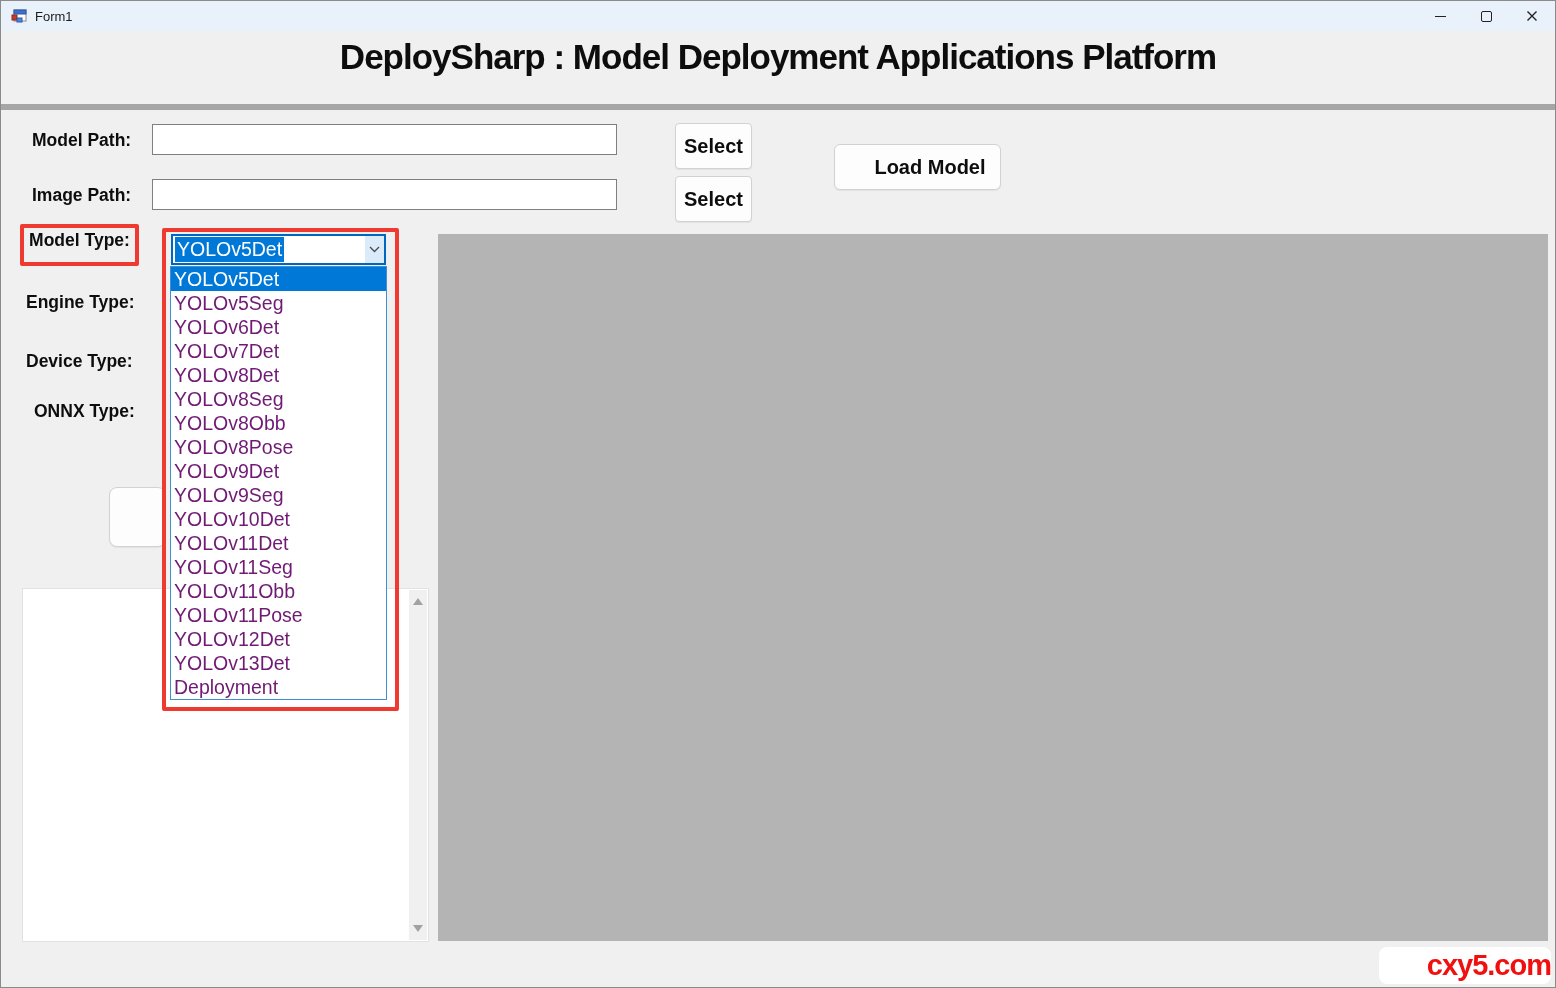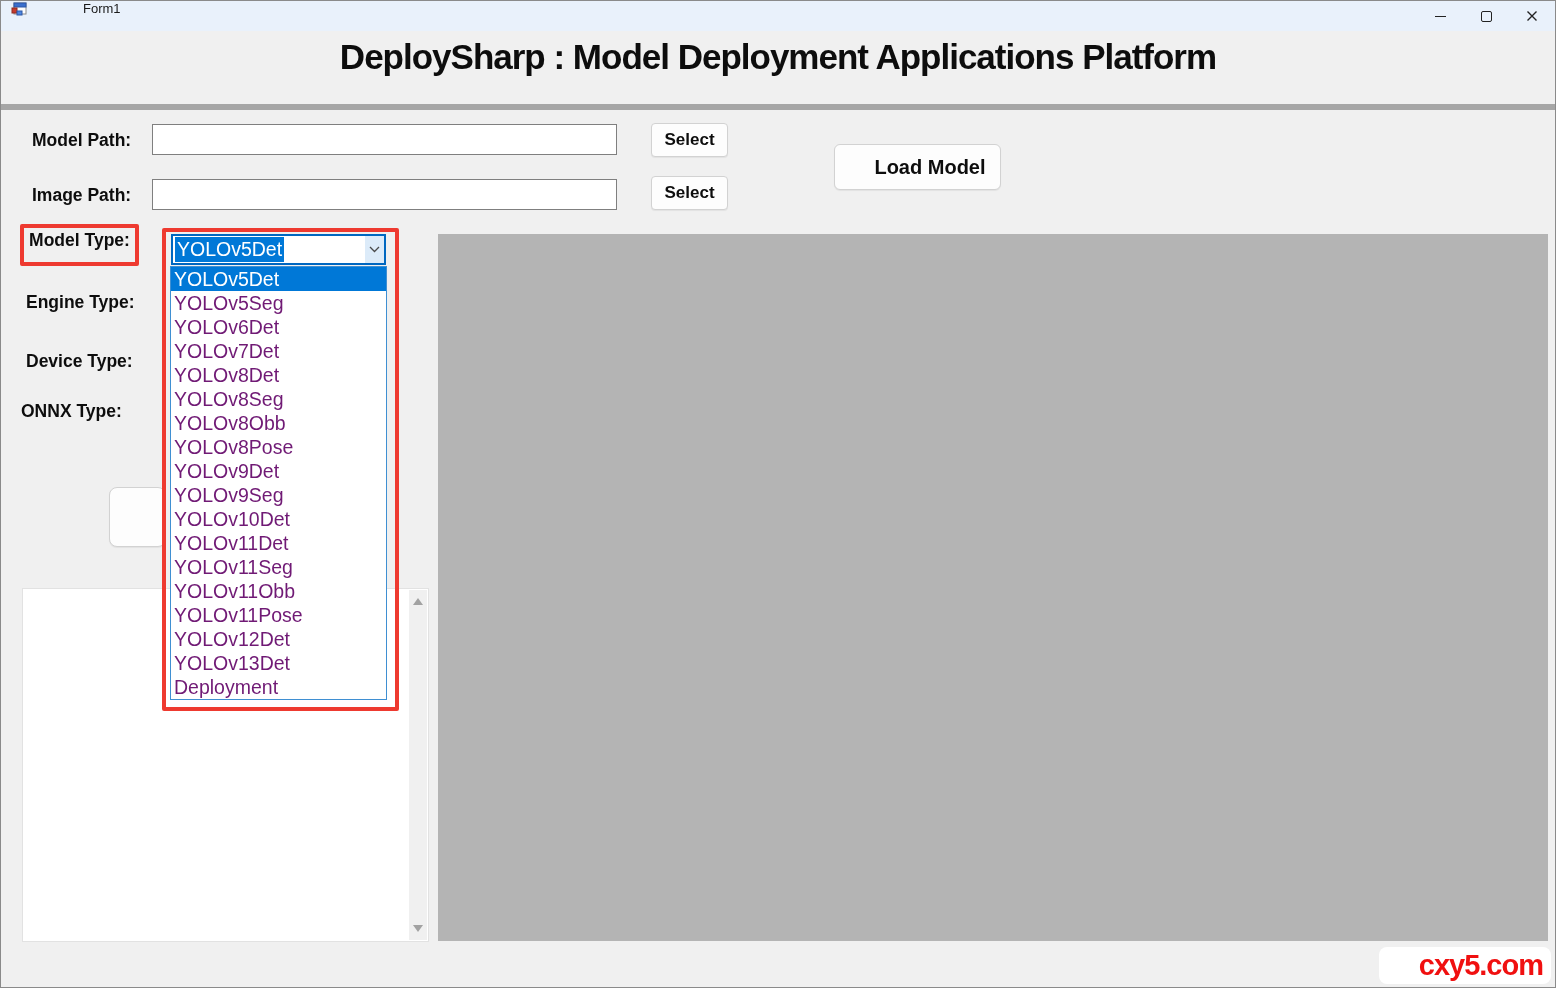--- a/index.html
+++ b/index.html
@@ -5,21 +5,21 @@
   * { margin:0; padding:0; box-sizing:border-box; }
   html,body { background:#cfcfcf; }
   body { font-family:"Liberation Sans", sans-serif; }
   #window {
     position:relative; width:1556px; height:988px; background:#f0f0f0;
     border:1px solid #8a8a8a; overflow:hidden;
   }
   
   .titlebar {
     position:absolute; left:0; top:0; width:100%; height:30px;
-    background:#e9f1fb; display:flex; align-items:flex-start;gap:48px;
+    background:#e9f1fb; display:flex; align-items:center;
   }
   .titlebar-icon { margin-left:10px; width:16px; height:16px; }
   .titlebar-text { margin-left:8px; font-size:13px; color:#1a1a1a; }
   .win-controls { position:absolute; right:0; top:0; height:30px; display:flex; }
   .win-btn { width:46px; height:30px; display:flex; align-items:center; justify-content:center; }
   .min-glyph { width:11px; height:0; border-top:1.6px solid #222; display:block; }
   .max-glyph { width:11px; height:11px; border:1.4px solid #222; border-radius:2px; display:block; }
   
   .app-title {
     position:absolute; left:0; top:36px; width:100%;
@@ -33,21 +33,21 @@
     position:absolute; width:465px; height:31px; background:#fff;
     border:1px solid #7f7f7f; font-size:16px; padding:0 6px;
     font-family:"Liberation Sans", sans-serif;
   }
   .btn {
     position:absolute; background:#fdfdfd; border:1px solid #d2d2d2; border-radius:4px;
     font-weight:bold; color:#0d0d0d; display:flex; align-items:center; justify-content:center;
     box-shadow:0 1px 1px rgba(0,0,0,0.06); font-family:"Liberation Sans", sans-serif;
     cursor:default;
   }
-  .select-btn { left:650px; width:77px; height:34px; font-size:17px; }
+  .select-btn { left:674px; width:77px; height:46px; font-size:20px; }
   .load-btn { left:833px; top:143px; width:167px; height:46px; font-size:20px; border-radius:6px;padding-left:25px; }
   .hidden-btn { left:108px; top:486px; width:57px; height:60px; border-radius:8px; z-index:4; }
   
   .red-box { position:absolute; border:4px solid #ee3a30; border-radius:2px; pointer-events:none; z-index:40; }
   .red-box.model-type { left:19px; top:223px; width:119px; height:42px; }
   .red-box.combo-area { left:161px; top:227px; width:237px; height:483px; }
   .model-type-lbl {
     position:absolute; left:19px; top:223px; width:119px; height:32px;
     display:flex; align-items:center; justify-content:center; z-index:41;
   }
@@ -84,21 +84,21 @@
     border-left:5px solid transparent; border-right:5px solid transparent; border-top:7px solid #a2a2a2;
   }
   
   .footer-credit {
     position:absolute; left:0; top:956px; width:100%; text-align:center;
     font-size:20px; font-weight:bold; color:#0d0d0d;
   }
   .watermark {
     position:absolute; right:4px; bottom:3px; width:172px; height:37px;
     background:#fff; border-radius:8px; display:flex; align-items:center; justify-content:flex-end;
-    padding-right:8px; z-index:50;
+    z-index:50;
   }
   .watermark span { color:#f01010; font-size:29px; font-weight:bold; letter-spacing:-1px; }
 </style>
 </head>
 <body>
 
 <div id="window">
 
   <div class="titlebar">
     <svg class="titlebar-icon" viewBox="0 0 16 16">
@@ -140,21 +140,21 @@
 
   <div class="btn load-btn">
       <span>Load Model</span>
     </div>
 
   <div class="model-type-lbl">
       <span class="lbl" style="position:static;">Model Type:</span>
     </div>
   <span class="lbl" style="left:25px; top:291px;">Engine Type:</span>
   <span class="lbl" style="left:25px; top:350px;">Device Type:</span>
-  <span class="lbl" style="left:20px; top:400px;">ONNX Type:</span>
+  <span class="lbl" style="left:33px; top:400px;">ONNX Type:</span>
 
   <div class="btn hidden-btn"></div>
 
   <div class="image-panel"></div>
 
   <div class="listbox">
     <div class="v-scrollbar">
       <span class="tri-up"></span>
       <span class="tri-down"></span>
     </div>

